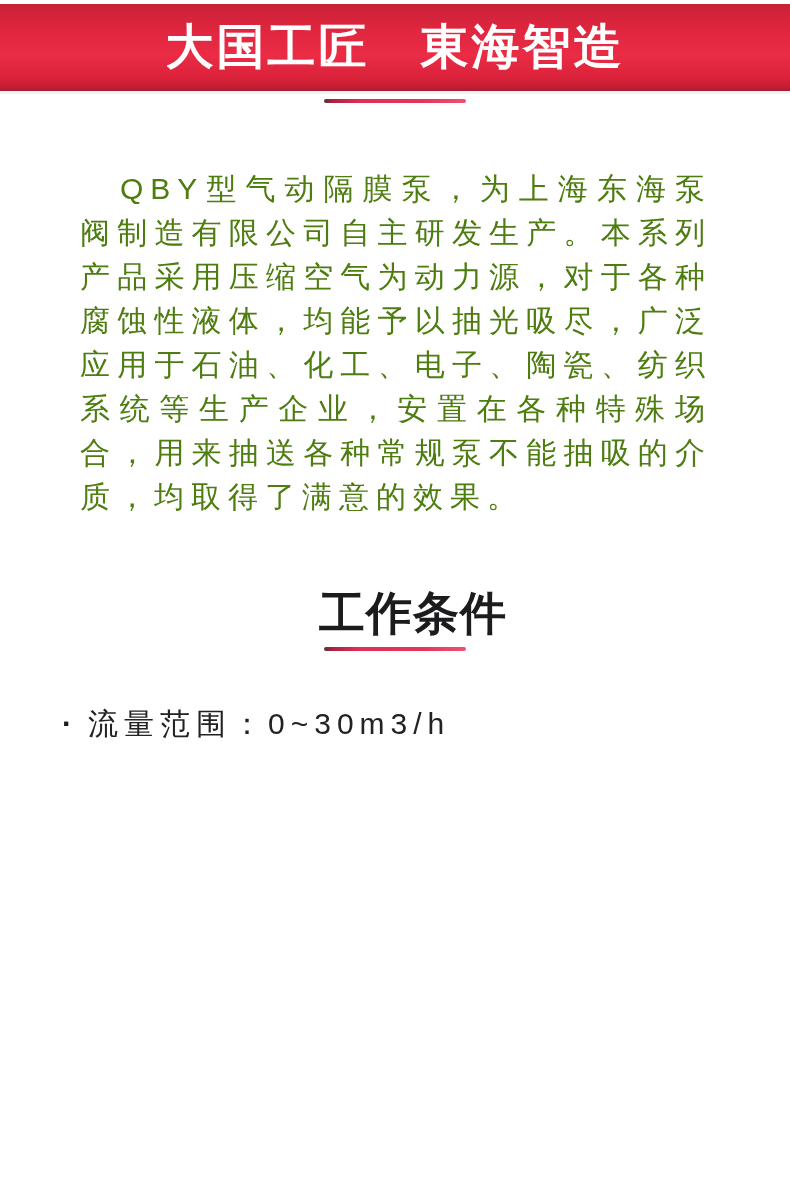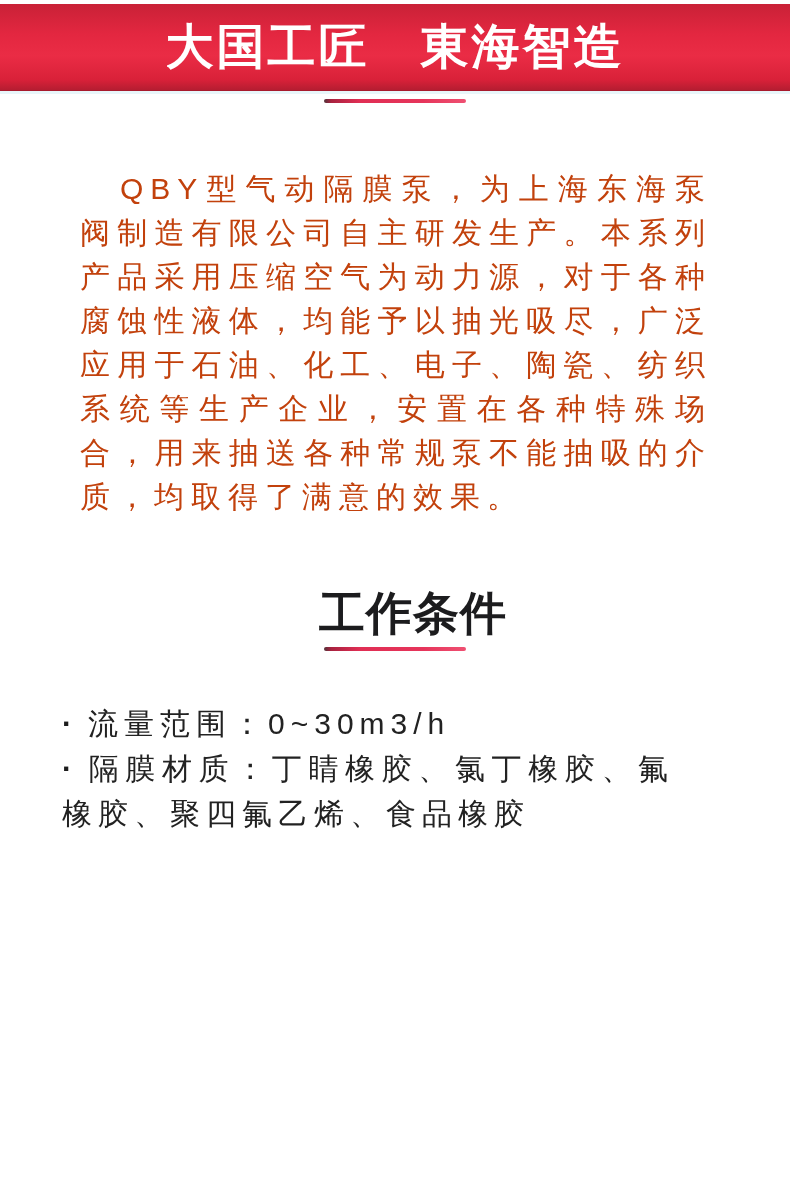--- a/index.html
+++ b/index.html
@@ -41,21 +41,21 @@
     border-radius:2px;
     background:linear-gradient(90deg,#53323a 0%, #a8223f 5%, #e02e54 25%, #e6355b 70%, #ef5072 100%);
   }
   .overview-paragraph {
     margin:64px 78px 0 80px;
     font-size:30px;
     line-height:44px;
     letter-spacing:7px;
     text-align:justify;
     text-indent:40px;
-    color:#c2410c;
+    color:#4d7c0f;
   }
   .cond-list {
     margin:50px 116px 0 62px;
   }
   .cond-item {
     font-size:30px;
     line-height:45px;
     letter-spacing:6px;
     text-align:justify;
     color:#222222;
@@ -78,15 +78,14 @@
   <div class="title-underline"></div>
   <p class="overview-paragraph">QBY型气动隔膜泵，为上海东海泵阀制造有限公司自主研发生产。本系列产品采用压缩空气为动力源，对于各种腐蚀性液体，均能予以抽光吸尽，广泛应用于石油、化工、电子、陶瓷、纺织系统等生产企业，安置在各种特殊场合，用来抽送各种常规泵不能抽吸的介质，均取得了满意的效果。</p>
 </div>
 
 <div>
   <div class="section-title second">工作条件</div>
   <div class="title-underline"></div>
 
   <div class="cond-list">
     <div class="cond-item"><span class="bullet">·</span><span>流量范围：0~30m3/h</span></div>
-    <div class="cond-item"><span class="bullet">·</span><span>隔膜材质：丁睛橡胶、氯丁橡胶、氟橡胶、聚四氟乙烯、食品橡胶</span></div>
   </div>
 </div>
 
 </body></html>

